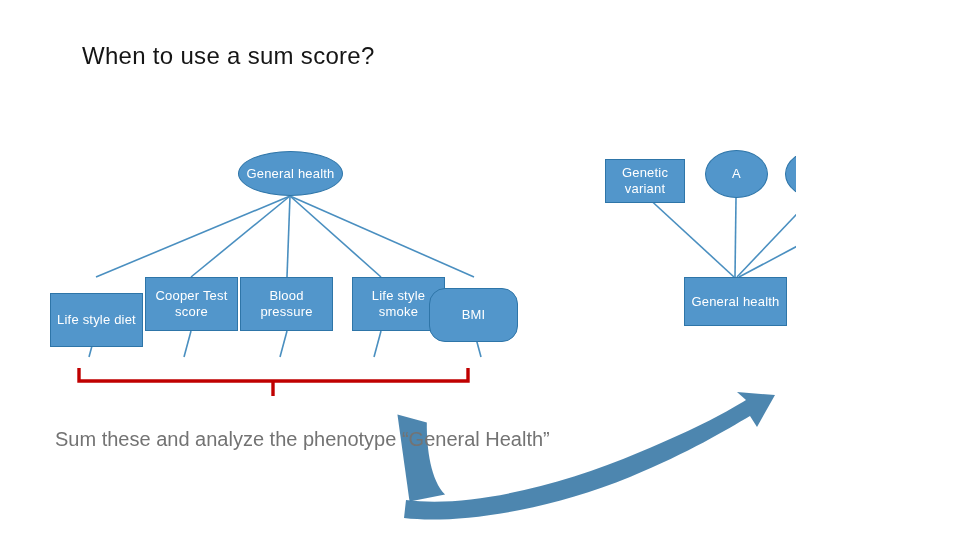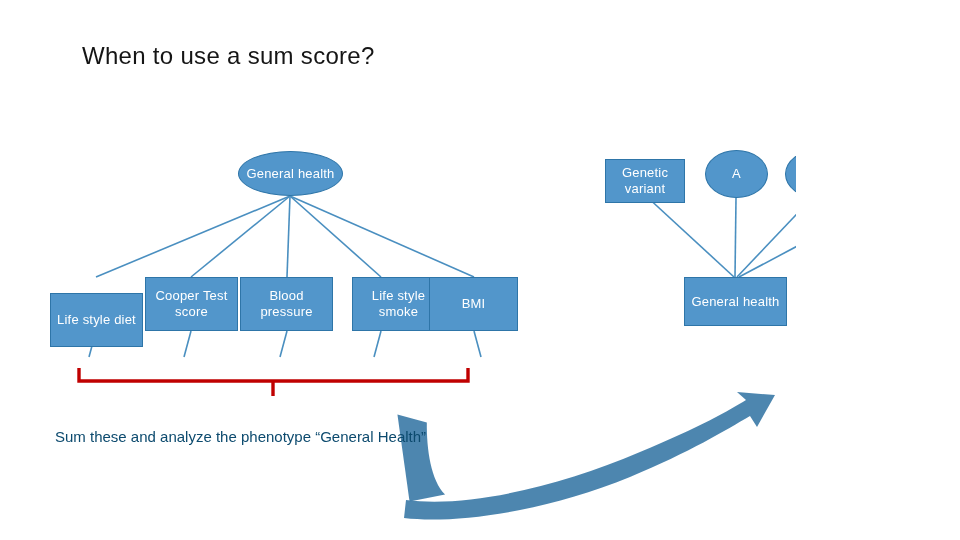--- a/index.html
+++ b/index.html
@@ -56,34 +56,34 @@
     font-size: 24px;
     color: #151515;
     letter-spacing: 0.3px;
     white-space: nowrap;
     z-index: 4;
   }
   #caption {
     position: absolute;
     left: 55px;
     top: 428px;
-    font-size: 15px;
-    color: #0c4a6e;
+    font-size: 20px;
+    color: #737373;
     white-space: nowrap;
     z-index: 4;
   }
   
   #node-general-health-top {
     left: 238px; top: 151px; width: 105px; height: 45px;
   }
   #node-lifestyle-diet   { left: 50px;  top: 277px; width: 93px;  height: 54px; margin-top: 16px; }
   #node-cooper-test      { left: 145px; top: 277px; width: 93px;  height: 54px; }
   #node-blood-pressure   { left: 240px; top: 277px; width: 93px;  height: 54px; }
   #node-lifestyle-smoke  { left: 352px; top: 277px; width: 93px;  height: 54px; }
-  #node-bmi              { left: 429px; top: 277px; width: 89px;  height: 54px; }
+  #node-bmi              { left: 429px; top: 288px; width: 89px;  height: 54px; border-radius: 16px; }
   #node-genetic-variant  { left: 605px; top: 151px; width: 80px;  height: 44px; margin-top: 8px; }
   #node-a                { left: 705px; top: 150px; width: 63px;  height: 48px; }
   #node-e                { left: 785px; top: 150px; width: 63px;  height: 48px; }
   #node-c                { left: 864px; top: 150px; width: 63px;  height: 48px; }
   #node-general-health-bottom { left: 684px; top: 277px; width: 103px; height: 49px; }
 </style>
 </head>
 <body>
 
 <div id="slide">

